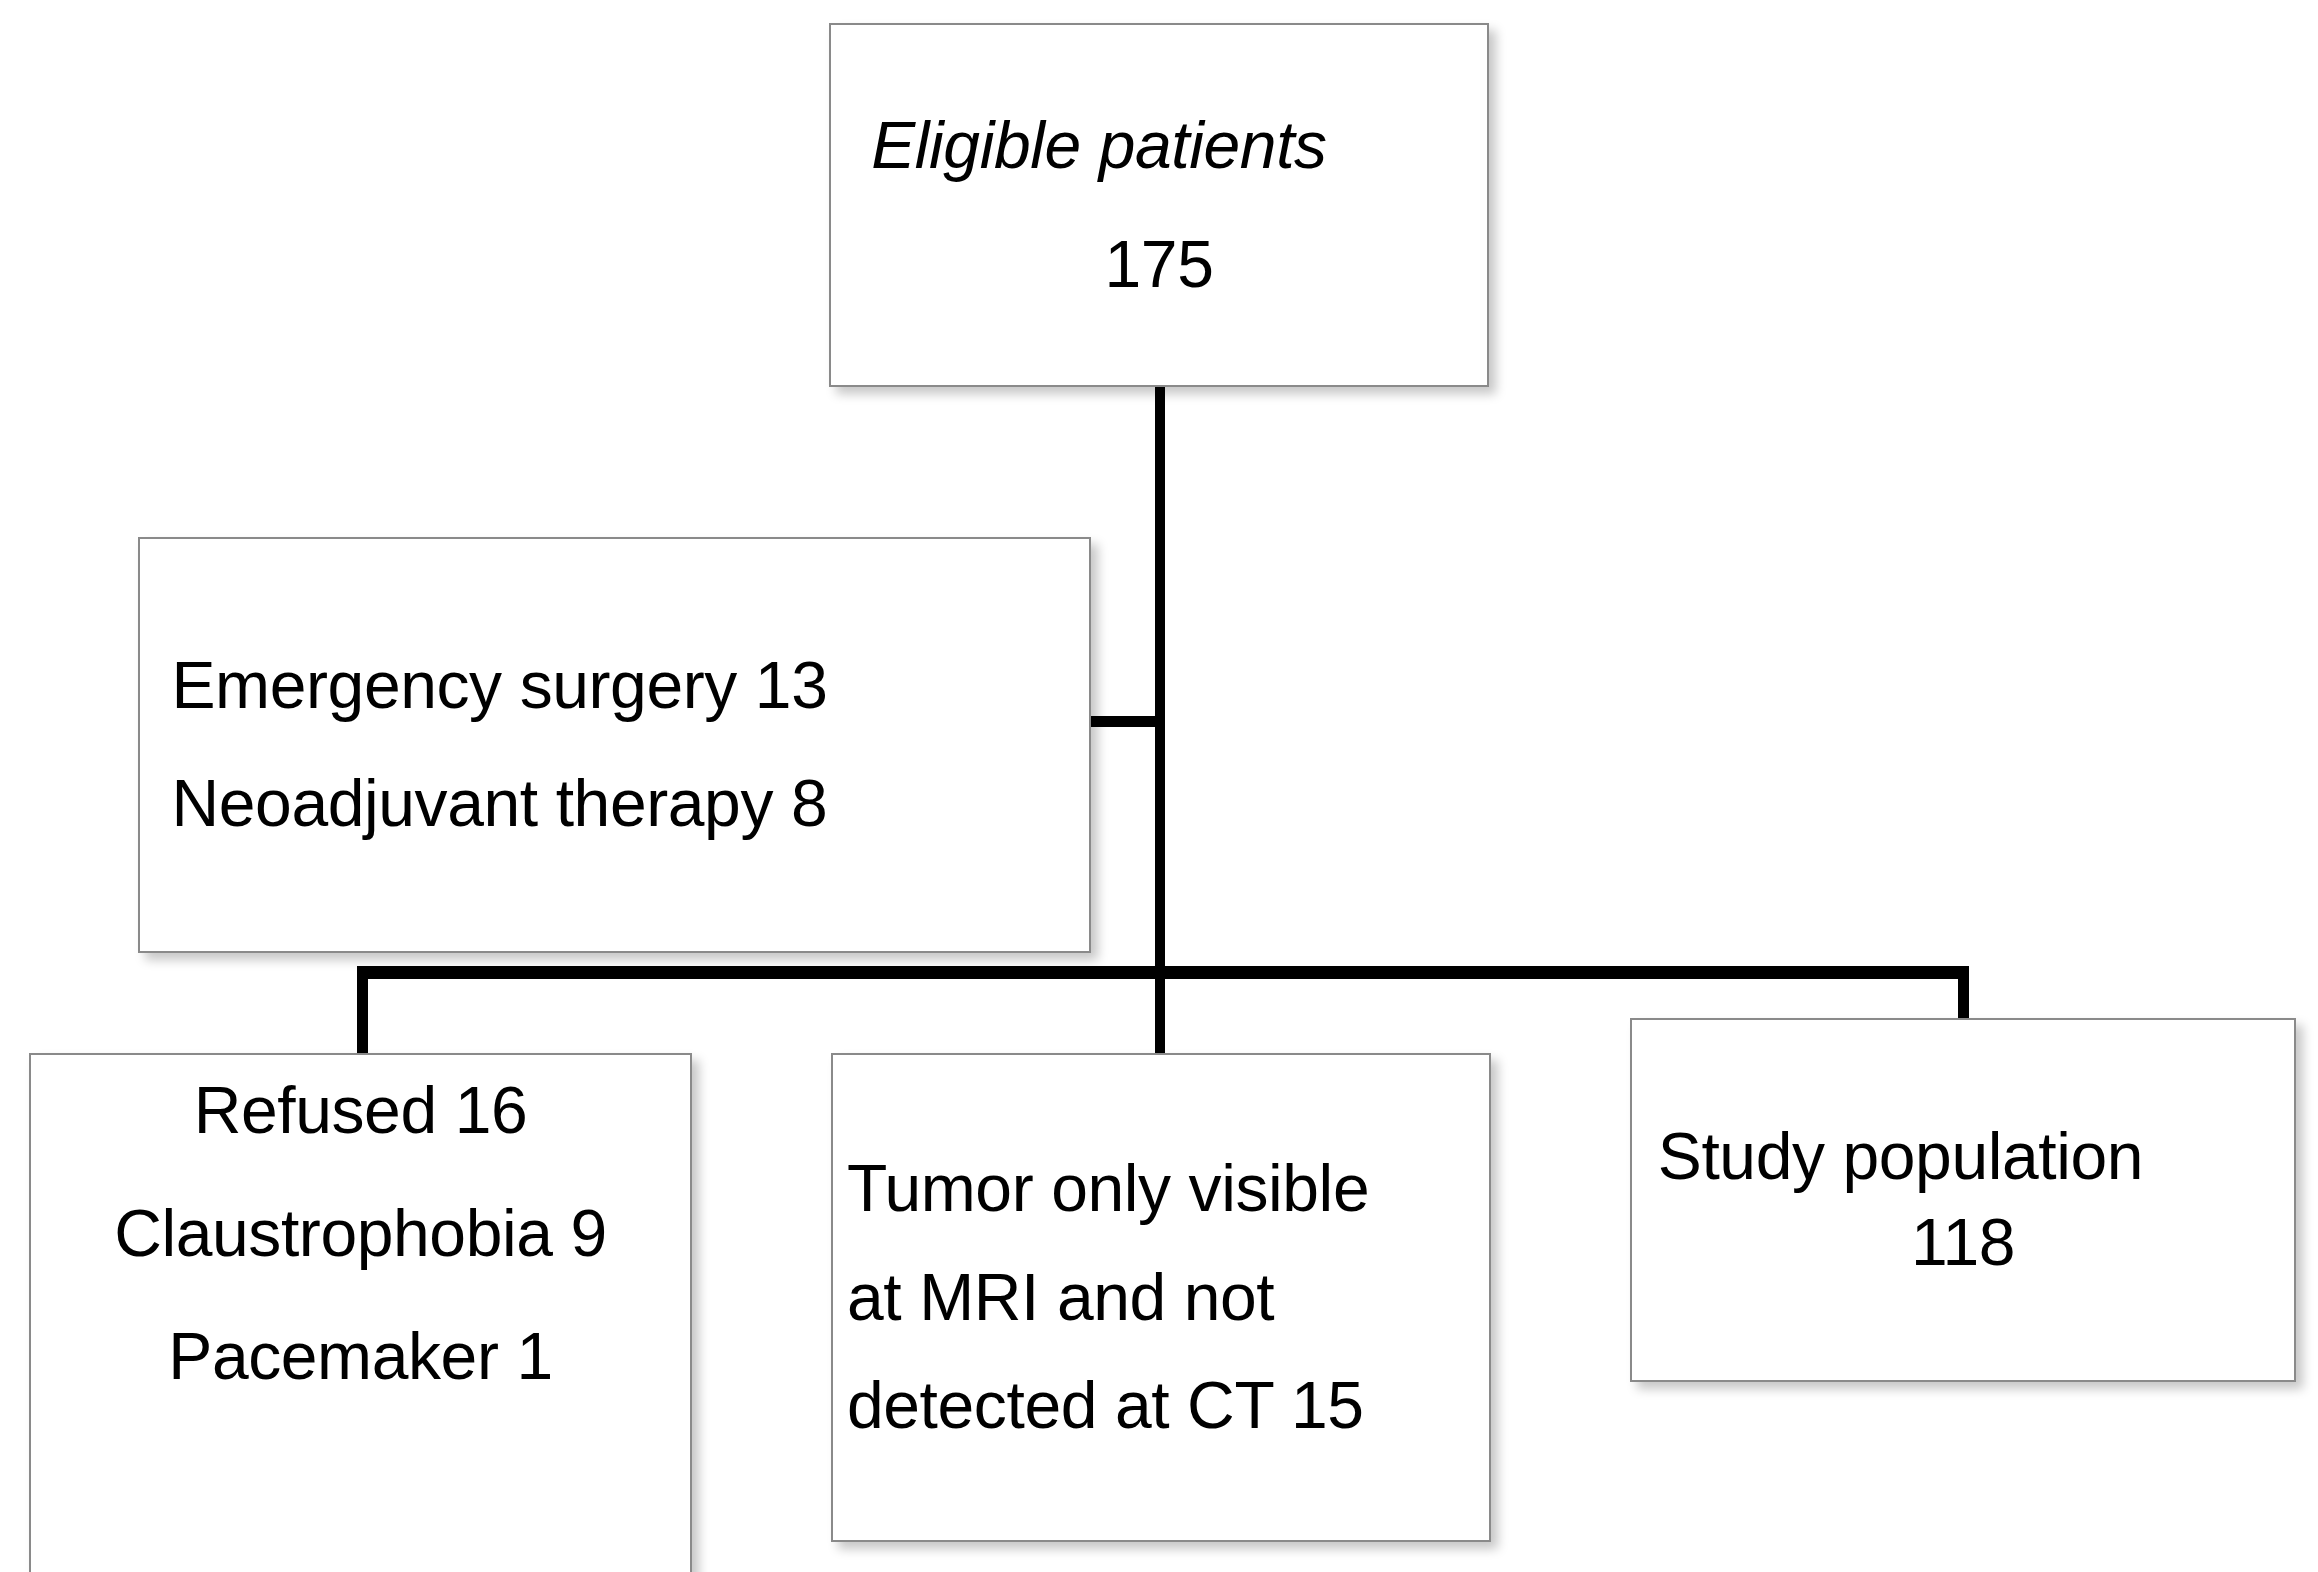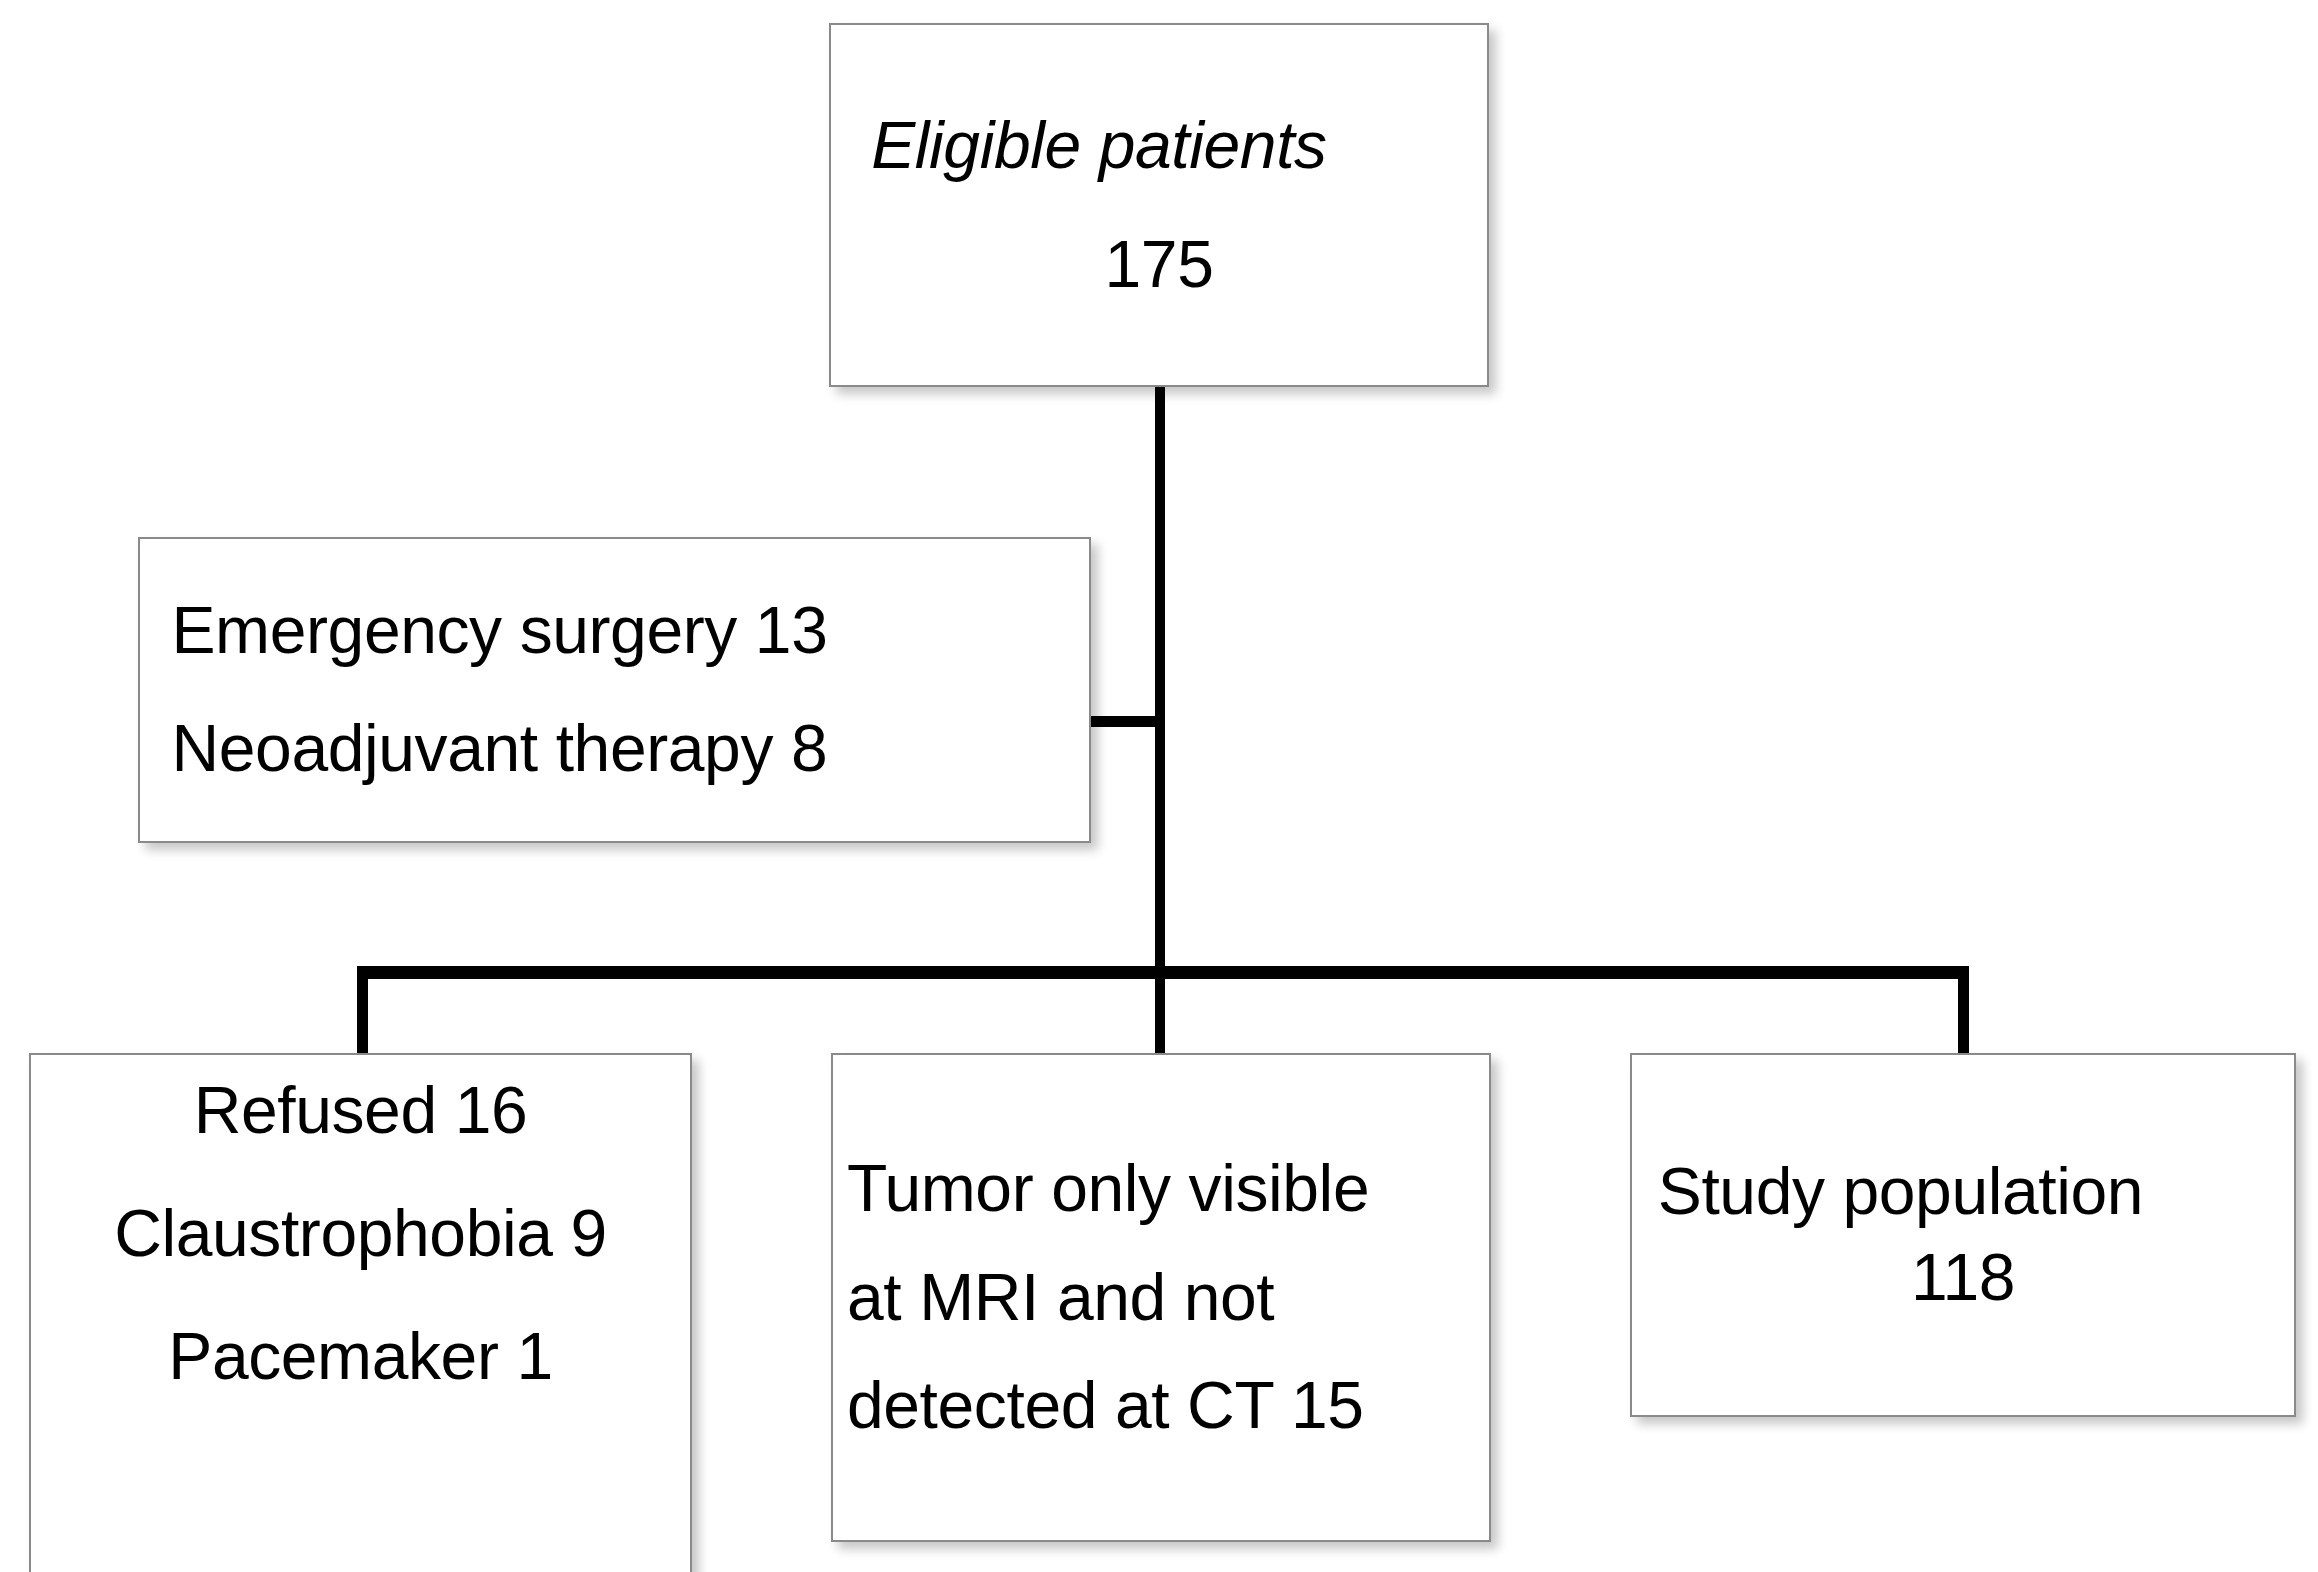--- a/index.html
+++ b/index.html
@@ -47,21 +47,21 @@
   #node-eligible {
     left: 829px;  top: 23px;
     width: 660px;  height: 364px;
     padding: 0 33px;
   }
   #node-eligible .line.l0 { text-align: left;   margin-left: 7.2px; font-style: italic; }
   #node-eligible .line.l1 { text-align: center; margin-top: 33px; }
 
   #node-excluded-pre {
     left: 138px;   top: 537px;
-    width: 953px; height: 306px;
+    width: 953px; height: 416px;
     padding: 0 31.5px;
   }
   #node-excluded-pre .line { margin: 15.8px 0; }
 
   #node-declined {
     left: 29px;    top: 1053px;
     width: 663px;  height: 544px;
     padding: 0 21.5px;
     justify-content: flex-start;
   }
@@ -70,21 +70,21 @@
   #node-declined .line.l2 { margin-top: 37px; }
 
   #node-mri-only {
     left: 831px;  top: 1053px;
     width: 660px;  height: 489px;
     padding: 0 14px;
   }
   #node-mri-only .line { margin: 11.5px 0; }
 
   #node-study-pop {
-    left: 1630px;  top: 1053px;
+    left: 1630px;  top: 1018px;
     width: 666px;  height: 364px;
     padding: 0 21.5px;
   }
   #node-study-pop .line.l0 { text-align: left; margin-left: 4.3px; }
   #node-study-pop .line.l1 { text-align: center; }
 
   
   .conn {
     position: absolute;
     background: #000000;

